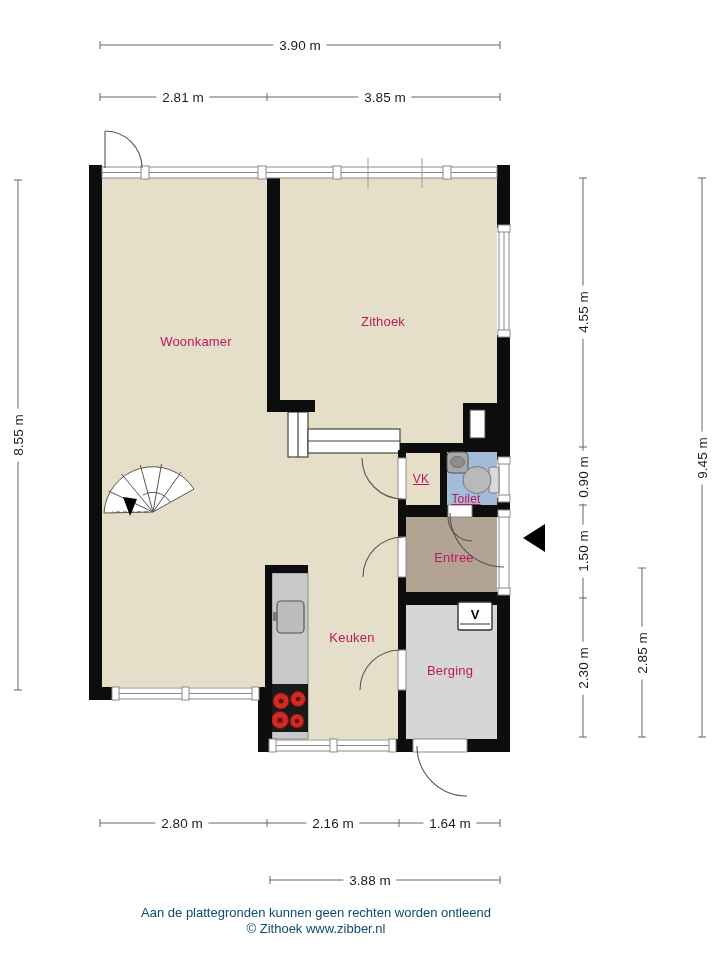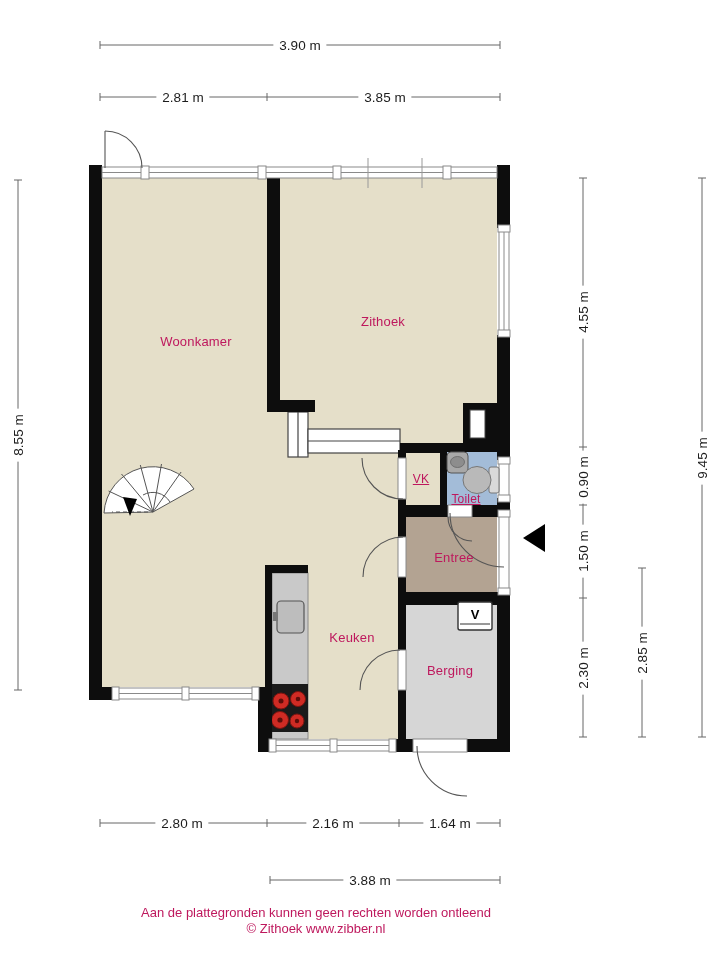--- a/index.html
+++ b/index.html
@@ -11,21 +11,21 @@
   .lbl{
     position:absolute;z-index:2;white-space:nowrap;
     transform:translate(-50%,-50%);
     color:#be185d;
   }
   .lbl.rot{transform:translate(-50%,-50%) rotate(-90deg);}
   .room{font-size:13px;font-weight:500;letter-spacing:.2px;}
   .room.small{font-size:12px;text-decoration:underline;}
   .dim{font-size:13.5px;background:#fff;padding:0 6px;color:#1c1c1c;}
   .dim.rot{padding:0 6px;}
-  .footer-line{font-size:13px;color:#be185d;}
+  .footer-line{font-size:13px;color:#0c4a6e;}
   svg text{font-family:"Liberation Sans", sans-serif;}
 </style>
 </head>
 <body>
 
 <div id="canvas">
 
   <svg id="plan-svg" width="720" height="960" viewBox="0 0 720 960">
 
     <g>

